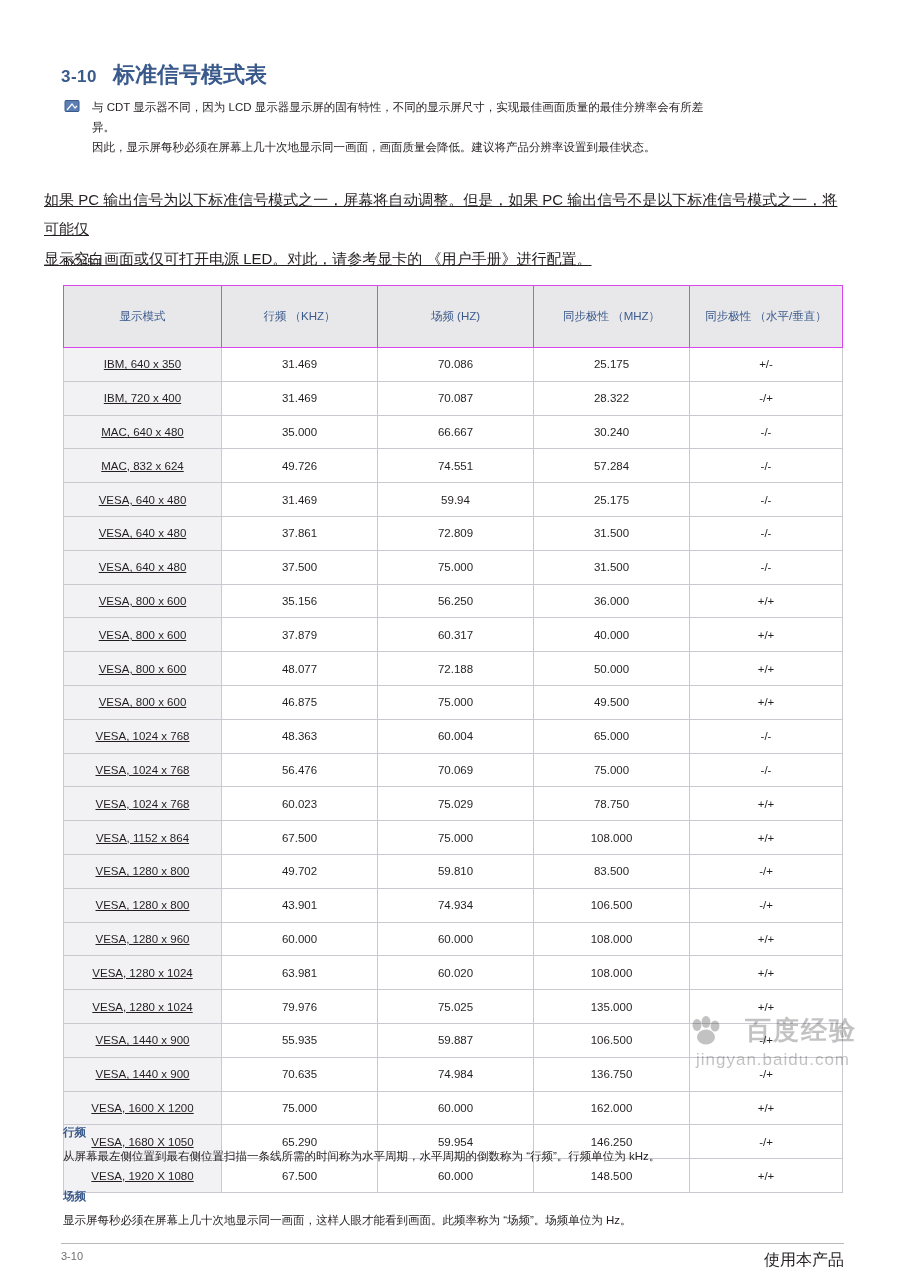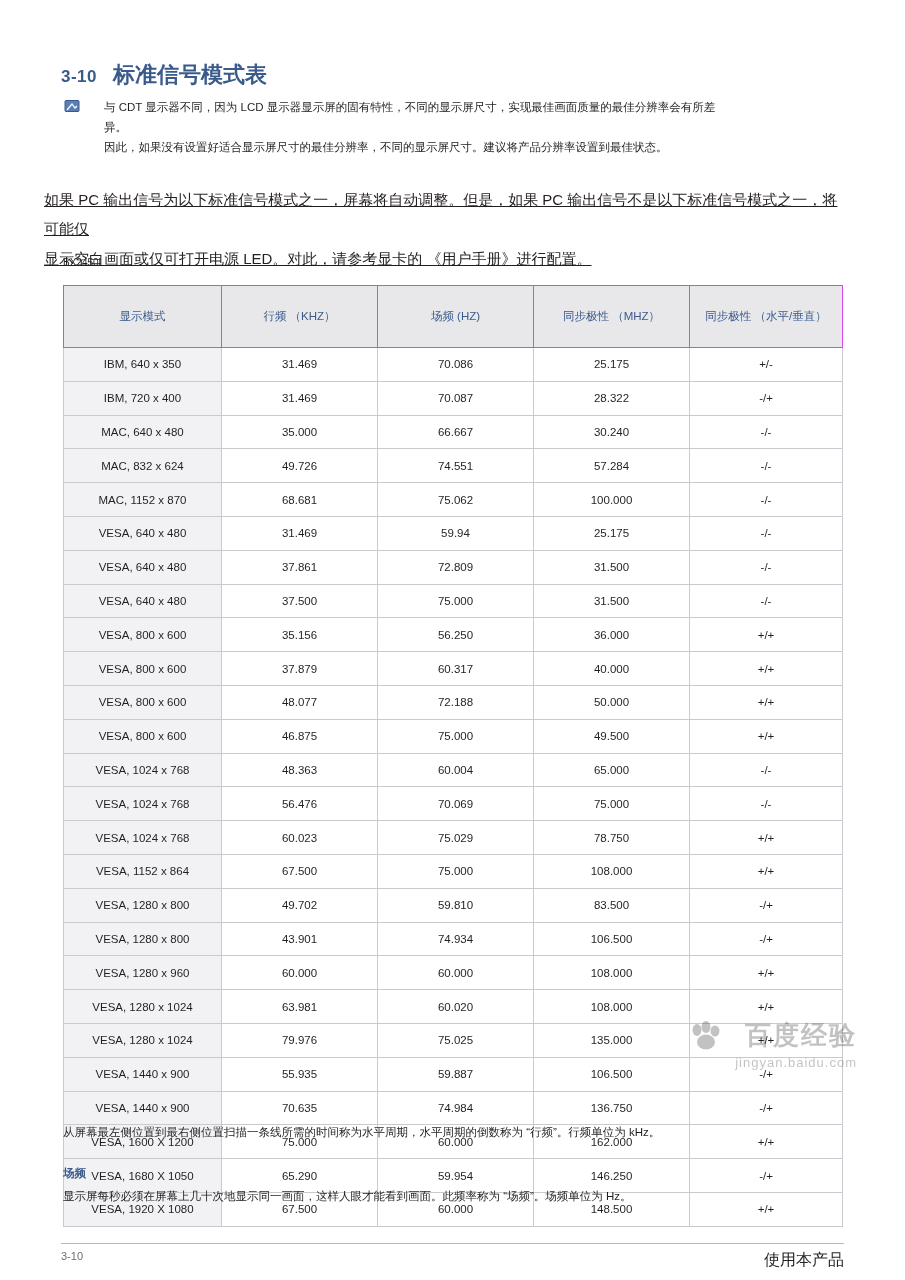--- a/index.html
+++ b/index.html
@@ -43,21 +43,21 @@
     color: #3a5a8c;
   }
 
   
   .note-block {
     position: absolute;
     top: 97px;
     left: 64px;
     width: 790px;
     display: flex;
-    gap: 22px;
+    gap: 10px;
   }
   .note-icon {
     width: 18px;
     height: 16px;
     flex: 0 0 18px;
     margin-top: 2px;
   }
   .note-text {
     font-size: 11.5px;
     line-height: 1.75;
@@ -117,20 +117,21 @@
     font-size: 11.5px;
     height: 28.8px;
     border: 1px solid #c9c9cf;
     padding: 2px 6px;
     text-align: center;
     vertical-align: middle;
     color: #231f20;
   }
   .signal-table td.mode-col {
     background: #f2f2f4;
+    text-decoration: underline;
   }
   col.c0 { width: 158px; }
   col.c1 { width: 156px; }
   col.c2 { width: 156px; }
   col.c3 { width: 156px; }
   col.c4 { width: 153px; }
 
   
   .defs {
     position: absolute;
@@ -190,24 +191,23 @@
     gap: 22px;
     font-size: 26px;
     font-weight: bold;
     letter-spacing: 2px;
   }
   .wm-paw {
     width: 34px;
     height: 30px;
   }
   .wm-url {
-    font-size: 13px;
+    font-size: 17px;
     letter-spacing: 1px;
     margin-top: 2px;
-    text-align: right;
   }
 </style>
 </head>
 <body>
 
 <div class="page">
 
   <div class="page-header">
     <span class="section-num">3-10</span>
     <span class="section-title">标准信号模式表</span>
@@ -216,21 +216,21 @@
   <div class="note-block">
     <span class="note-icon">
       <svg width="18" height="16" viewBox="0 0 18 16">
         <rect x="1" y="1.5" width="14" height="11" rx="1" fill="#5b7fb5" stroke="#3a5a8c" stroke-width="1"></rect>
         <path d="M3 11 L8 5 L11 9 L13 7" stroke="#ffffff" stroke-width="1.2" fill="none"></path>
       </svg>
     </span>
     <div class="note-text">
       <p>与 CDT 显示器不同，因为 LCD 显示器显示屏的固有特性，不同的显示屏尺寸，实现最佳画面质量的最佳分辨率会有所差</p>
       <p class="note-indent">异。</p>
-      <p>因此，如果没有设置好适合显示屏尺寸的最佳分辨率，不同的显示屏尺寸。建议将产品分辨率设置到最佳状态。</p>
+      <p>因此，显示屏每秒必须在屏幕上几十次地显示同一画面，画面质量会降低。建议将产品分辨率设置到最佳状态。</p>
     </div>
   </div>
 
   <div class="intro-para">
     <p>如果 PC 输出信号为以下标准信号模式之一，屏幕将自动调整。但是，如果 PC 输出信号不是以下标准信号模式之一，将可能仅</p>
     <p>显示空白画面或仅可打开电源 LED。对此，请参考显卡的 《用户手册》进行配置。</p>
   </div>
 
   <div class="model-name">BX2450L</div>
 
@@ -274,27 +274,20 @@
           <td>-/-</td>
         </tr>
         <tr>
           <td class="mode-col">MAC, 832 x 624</td>
           <td>49.726</td>
           <td>74.551</td>
           <td>57.284</td>
           <td>-/-</td>
         </tr>
         <tr>
-          <td class="mode-col">MAC, 1152 x 870</td>
-          <td>68.681</td>
-          <td>75.062</td>
-          <td>100.000</td>
-          <td>-/-</td>
-        </tr>
-        <tr>
           <td class="mode-col">VESA, 640 x 480</td>
           <td>31.469</td>
           <td>59.94</td>
           <td>25.175</td>
           <td>-/-</td>
         </tr>
         <tr>
           <td class="mode-col">VESA, 640 x 480</td>
           <td>37.861</td>
           <td>72.809</td>
@@ -431,20 +424,21 @@
           <td class="mode-col">VESA, 1920 X 1080</td>
           <td>67.500</td>
           <td>60.000</td>
           <td>148.500</td>
           <td>+/+</td>
         </tr>
       </tbody>
   </table>
 
   <div class="defs">
+    <p class="def-title">行频</p>
     <p class="def-body">从屏幕最左侧位置到最右侧位置扫描一条线所需的时间称为水平周期，水平周期的倒数称为 “行频”。行频单位为 kHz。</p>
     <p class="def-title">场频</p>
     <p class="def-body">显示屏每秒必须在屏幕上几十次地显示同一画面，这样人眼才能看到画面。此频率称为 “场频”。场频单位为 Hz。</p>
   </div>
 
   <div class="watermark">
     <div class="wm-row">
       <span class="wm-paw">
         <svg width="34" height="30" viewBox="0 0 34 30">
           <ellipse cx="8" cy="9" rx="4.5" ry="6" fill="#3a3a3a"></ellipse>

